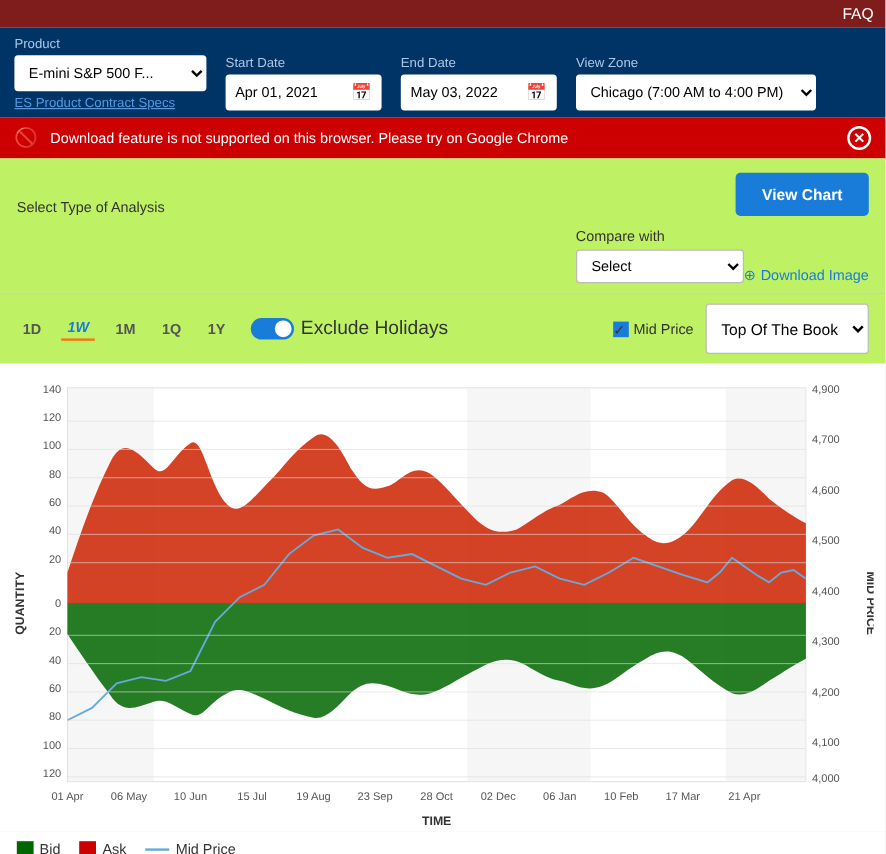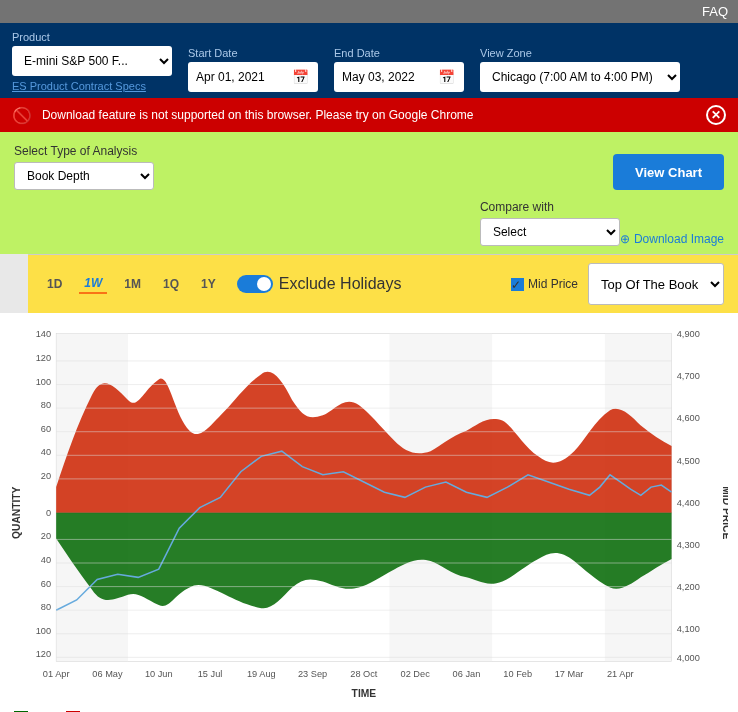--- a/index.html
+++ b/index.html
@@ -1,19 +1,19 @@
 <!DOCTYPE html>
 <html><head>
   <meta charset="utf-8">
   <style>
     * { box-sizing: border-box; margin: 0; padding: 0; }
     body { font-family: Arial, sans-serif; background: #e8e8e8; width: 738px; }
 
     
-    .header { background: #737373; color: white; display: flex; justify-content: flex-end; padding: 4px 10px; font-size: 13px; }
+    .header { background: #7f1d1d; color: white; display: flex; justify-content: flex-end; padding: 4px 10px; font-size: 13px; }
 
     
     .top-bar { background: #003366; padding: 8px 12px 6px; display: flex; align-items: flex-end; gap: 16px; }
     .field-group { display: flex; flex-direction: column; }
     .field-label { color: #aac8e8; font-size: 11px; margin-bottom: 3px; }
     .field-input { background: white; border: none; border-radius: 3px; padding: 5px 8px; font-size: 12px; height: 30px; }
     .field-input-wide { width: 160px; }
     .field-input-date { width: 130px; display: flex; align-items: center; gap: 6px; }
     .date-icon { color: #555; font-size: 14px; }
     .field-select { background: white; border: none; border-radius: 3px; padding: 5px 8px; font-size: 12px; height: 30px; min-width: 200px; }
@@ -28,21 +28,21 @@
     .controls-area { background: #bef264; padding: 12px 14px 8px; }
     .controls-top-row { display: flex; justify-content: space-between; align-items: flex-end; }
     .analysis-group { display: flex; flex-direction: column; gap: 4px; }
     .control-label { font-size: 12px; color: #333; }
     .analysis-select { background: white; border: 1px solid #bbb; border-radius: 3px; padding: 5px 8px; font-size: 12px; width: 140px; height: 28px; }
     .view-chart-btn { background: #1a7cd9; color: white; border: none; border-radius: 4px; padding: 8px 22px; font-size: 13px; font-weight: bold; cursor: pointer; height: 36px; }
     .controls-bottom-row { display: flex; justify-content: flex-end; align-items: flex-end; margin-top: 10px; }
     .download-img-link { color: #1a7cd9; font-size: 12px; cursor: pointer; display: flex; align-items: center; gap: 4px; }
 
     
-    .chart-controls { background: #fde047; padding: 8px 14px; display: flex; align-items: center; gap: 12px; border-top: 1px solid #ccc; margin-left: 28px; }
+    .chart-controls { background: #bef264; padding: 8px 14px; display: flex; align-items: center; gap: 12px; border-top: 1px solid #ccc; }
     .time-btn { background: none; border: none; font-size: 12px; color: #555; cursor: pointer; padding: 2px 5px; font-weight: bold; }
     .time-btn.active { color: #1a7cd9; border-bottom: 2px solid #f97316; font-style: italic; }
     .toggle-container { display: flex; align-items: center; gap: 6px; margin-left: 4px; }
     .toggle { width: 36px; height: 18px; background: #1a7cd9; border-radius: 10px; position: relative; cursor: pointer; }
     .toggle-dot { width: 14px; height: 14px; background: white; border-radius: 50%; position: absolute; top: 2px; right: 2px; }
     .toggle-label { font-size: 16px; color: #333; }
     .chart-right-controls { margin-left: auto; display: flex; align-items: center; gap: 10px; }
     .mid-price-check { display: flex; align-items: center; gap: 4px; font-size: 12px; color: #333; }
     .checkbox-blue { width: 13px; height: 13px; background: #1a7cd9; border: none; display: inline-block; }
     .top-book-select { background: white; border: 1px solid #bbb; border-radius: 3px; padding: 3px 8px; font-size: 13px; height: 42px; }
@@ -105,23 +105,20 @@
 <div class="warning-bar">
   <span class="warning-icon">🚫</span>
   <span>Download feature is not supported on this browser. Please try on Google Chrome</span>
   <div class="warning-close">✕</div>
 </div>
 
 <div class="controls-area">
   <div class="controls-top-row">
     <div class="analysis-group">
       <span class="control-label">Select Type of Analysis</span>
-      <select class="analysis-select">
-        <option>Book Depth</option>
-      </select>
     </div>
     <button class="view-chart-btn">View Chart</button>
   </div>
   <div class="controls-bottom-row">
     <div class="analysis-group">
       <span class="control-label">Compare with</span>
       <select class="analysis-select">
         <option>Select</option>
       </select>
     </div>

